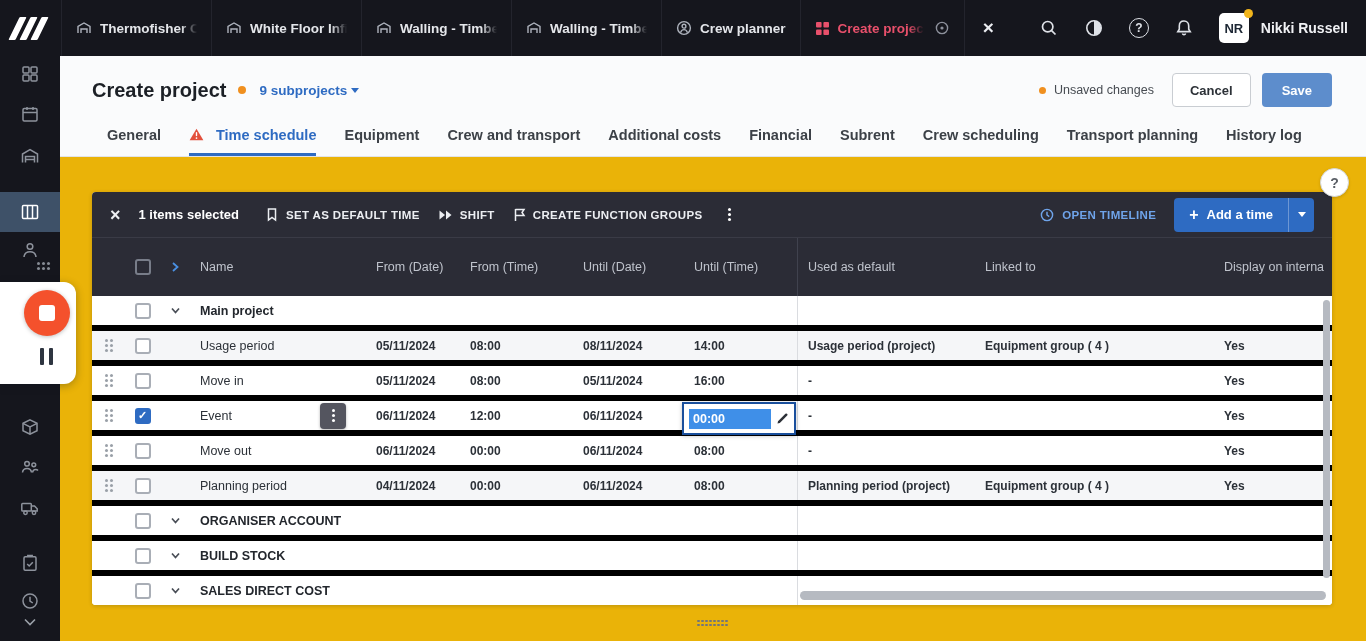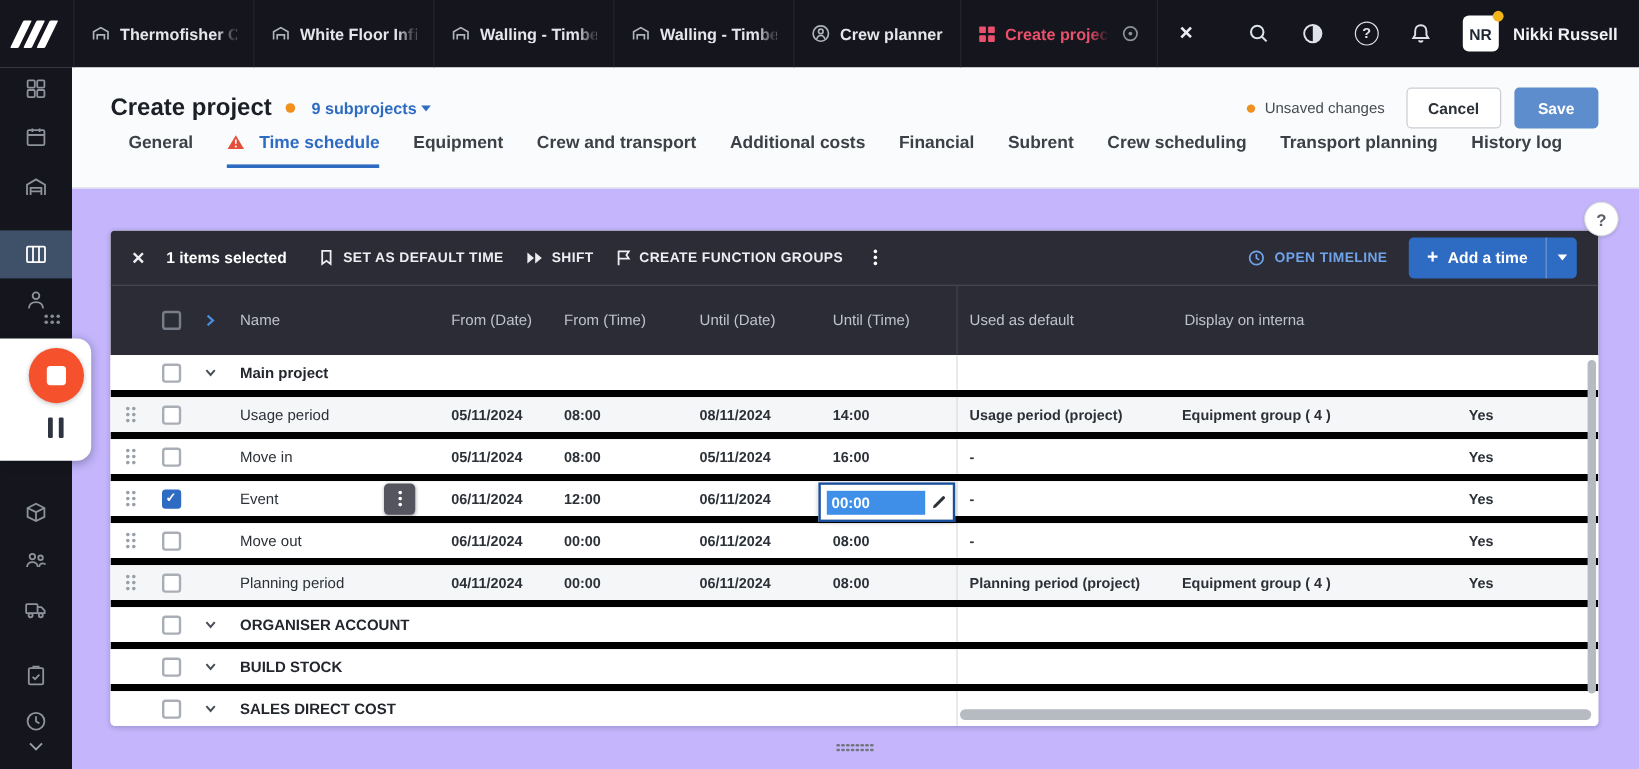--- a/index.html
+++ b/index.html
@@ -46,39 +46,39 @@
   .side-grip { position:absolute; top:206px; left:37px; width:3px; height:3px; border-radius:50%; background:#868b94;
     box-shadow:5px 0 0 #868b94, 10px 0 0 #868b94, 0 5px 0 #868b94, 5px 5px 0 #868b94, 10px 5px 0 #868b94; cursor:grab; }
   .timer-card { position:absolute; top:226px; left:0; width:76px; height:102px; background:#fff; border-radius:0 12px 12px 0; box-shadow:0 2px 8px rgba(10,15,25,.3); }
   .stop-btn { position:absolute; top:8px; left:24px; width:46px; height:46px; border-radius:50%; background:#f4512c; display:flex; align-items:center; justify-content:center; cursor:pointer; box-shadow:0 1px 4px rgba(0,0,0,.25); }
   .stop-sq { width:16px; height:16px; background:#fff; border-radius:3px; }
   .pause-btn { position:absolute; top:66px; left:40px; display:flex; gap:5px; cursor:pointer; }
   .pause-btn i { display:block; width:4px; height:17px; background:#2e3540; border-radius:1px; }
   .sb-collapse { position:absolute; left:18px; top:556px; width:24px; height:20px; display:flex; align-items:center; justify-content:center; color:#9aa0a8; cursor:pointer; }
 
   
-  .main { position:absolute; top:56px; left:60px; right:0; bottom:0; background:#c4b5fd; }
+  .main { position:absolute; top:56px; left:60px; right:0; bottom:0; background:#eab308; }
   .head-area { position:absolute; top:0; left:0; right:0; height:101px; background:#fafbfc; border-bottom:1px solid #e2e4e8; }
   .page-head { position:absolute; top:14px; left:32px; right:34px; height:40px; display:flex; align-items:center; }
   .page-title { font-size:20px; font-weight:800; color:#1c2026; }
   .dot-orange { width:8px; height:8px; border-radius:50%; background:#f0901f; }
   .dot-orange.sm { width:7px; height:7px; }
   .sub-link { display:flex; align-items:center; gap:4px; cursor:pointer; margin-left:3px; }
   .sub-link span { color:#2e6bc2; font-weight:700; font-size:13.5px; }
   .caret { width:0; height:0; border-left:4px solid transparent; border-right:4px solid transparent; border-top:5px solid currentColor; }
   .caret.blue { color:#2e6bc2; }
   .ph-spacer { flex:1; }
   .unsaved { display:flex; align-items:center; gap:8px; margin-right:18px; }
   .unsaved span { font-size:12.5px; color:#474c52; }
   .btn { height:34px; border-radius:4px; font-family:inherit; font-size:13px; font-weight:700; cursor:pointer; display:flex; align-items:center; }
   .btn-cancel { padding:0 17px; background:#fff; border:1px solid #c9cdd2; color:#2c3137; margin-right:11px; }
   .btn-save { padding:0 20px; background:#5d8dcc; border:none; color:#fff;text-align:right; }
   .ph-left { display:flex; align-items:center; gap:11px; }
 
-  .subtabs { position:absolute; left:47px; right:0; bottom:16px; height:44px; display:flex; gap:28px; }
+  .subtabs { position:absolute; left:47px; right:0; bottom:0; height:44px; display:flex; gap:28px; }
   .stab { display:flex; align-items:center; gap:7px; border-bottom:3px solid transparent; padding-top:4px; cursor:pointer; }
   .stab span { font-size:14.5px; font-weight:600; color:#3c4147; white-space:nowrap; }
   .stab.active { border-bottom-color:#2e6bc2;gap:12px; }
   .stab.active span { color:#2e6bc2; }
 
   
   .panel { position:absolute; left:32px; right:34px; top:136px; bottom:36px; background:#fff; border-radius:4px; box-shadow:0 1px 4px rgba(15,20,30,.2); overflow:hidden; }
   .sel-toolbar { height:46px; background:#2b2c36; display:flex; align-items:center; padding:0 18px; gap:18px; border-bottom:1px solid #3a3b46; }
   .tb-close { color:#eef0f3; font-size:18px; font-weight:700; cursor:pointer; line-height:1; }
   .tb-count { font-size:13px; font-weight:700; color:#fff; margin-right:8px; white-space:nowrap; }
@@ -493,20 +493,23 @@
         </div>
       <div class="cell cw-ud">
           <span class="hlabel">Until (Date)</span>
         </div>
       <div class="cell cw-ut">
           <span class="hlabel">Until (Time)</span>
         </div>
       <div class="cell cw-used bl">
           <span class="hlabel">Used as default</span>
         </div>
+      <div class="cell cw-link">
+          <span class="hlabel">Linked to</span>
+        </div>
       <div class="cell cw-disp">
           <span class="hlabel">Display on interna</span>
         </div>
     </div>
 
     <div class="tbody">
 
       <div class="trow">
         <div class="cell cw-drag"></div>
         <div class="cell cw-chk">

